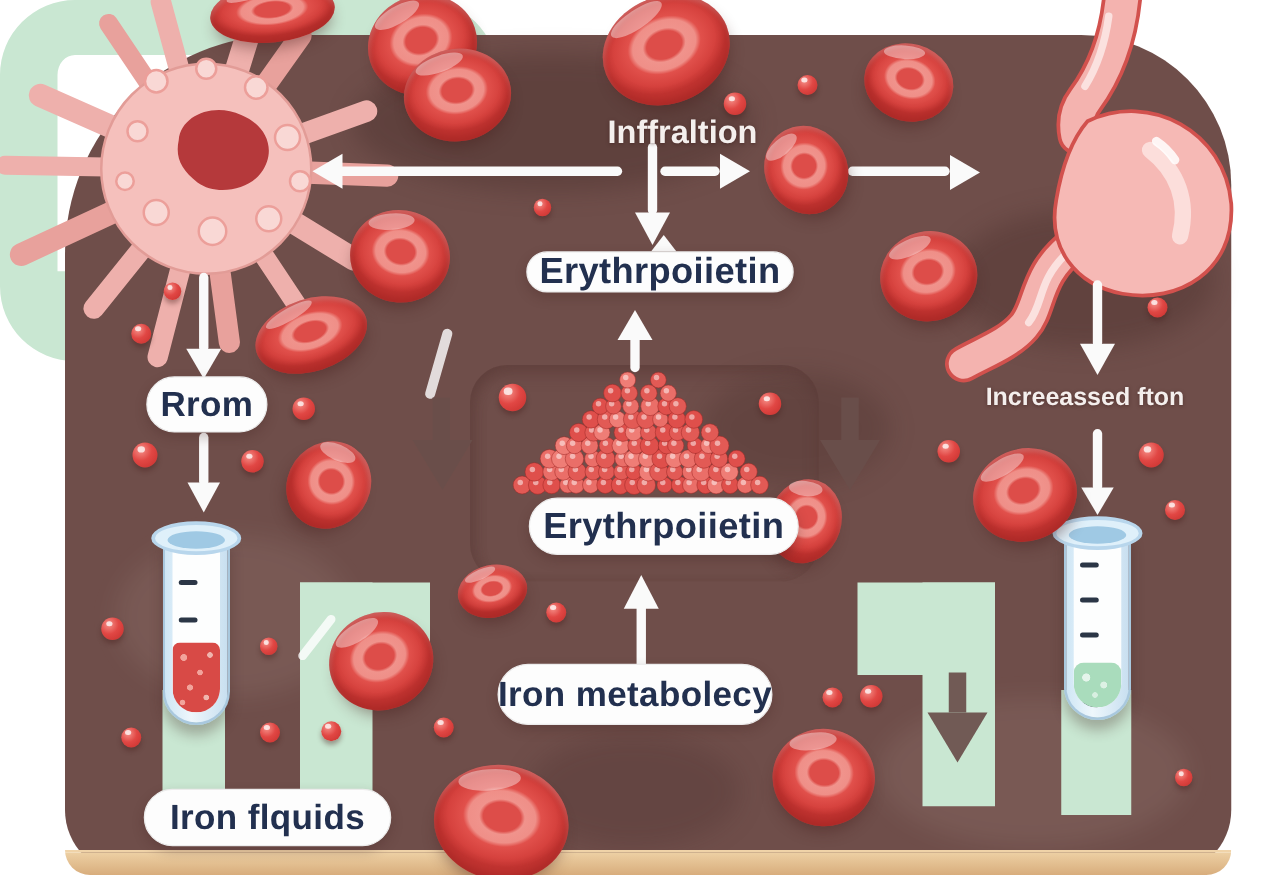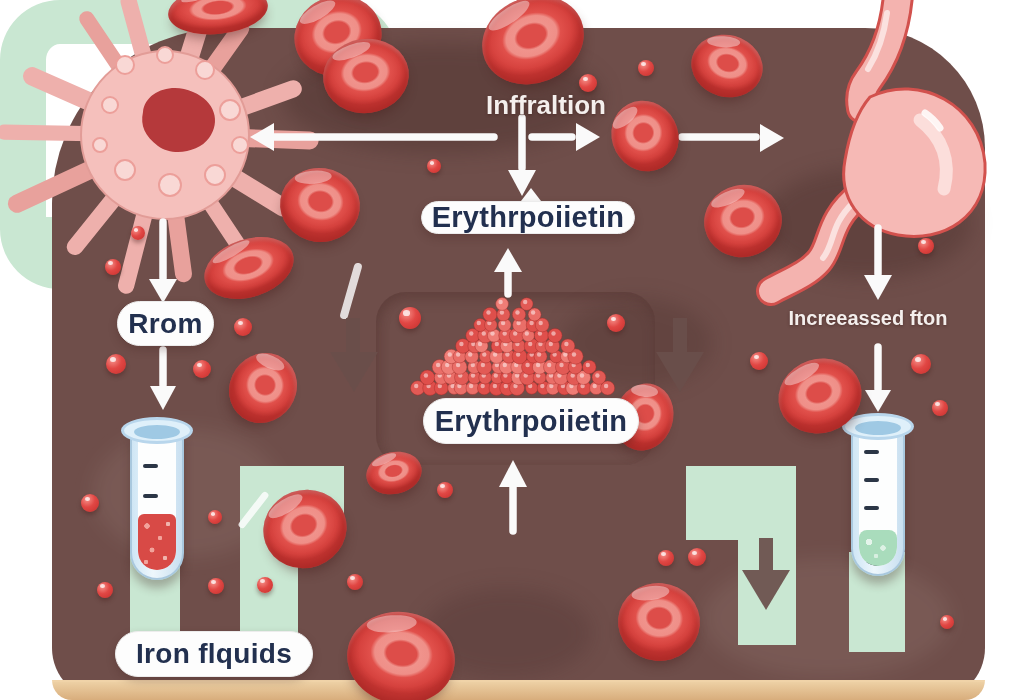--- a/index.html
+++ b/index.html
@@ -480,16 +480,17 @@
       <div class="dot" style="left: 911px; top: 354px; width: 20px; height: 20px;"></div>
       <div class="dot" style="left: 932px; top: 400px; width: 16px; height: 16px;"></div>
       <div class="dot" style="left: 688px; top: 548px; width: 18px; height: 18px;"></div>
       <div class="dot" style="left: 940px; top: 615px; width: 14px; height: 14px;"></div>
     </div>
 
   <div class="freetext" id="txt-inflammation">Inffraltion</div>
   <div class="freetext" id="txt-increased">Increeassed fton</div>
   <div class="lbl" id="lbl-epo-top">Erythrpoiietin</div>
   <div class="lbl" id="lbl-epo-mid">Erythrpoiietin</div>
+  <div class="lbl" id="lbl-iron-met">Iron metabolecy</div>
   <div class="lbl" id="lbl-from">Rrom</div>
   <div class="lbl" id="lbl-body-fluids">Iron flquids</div>
 
 </div>
 
 </body></html>

